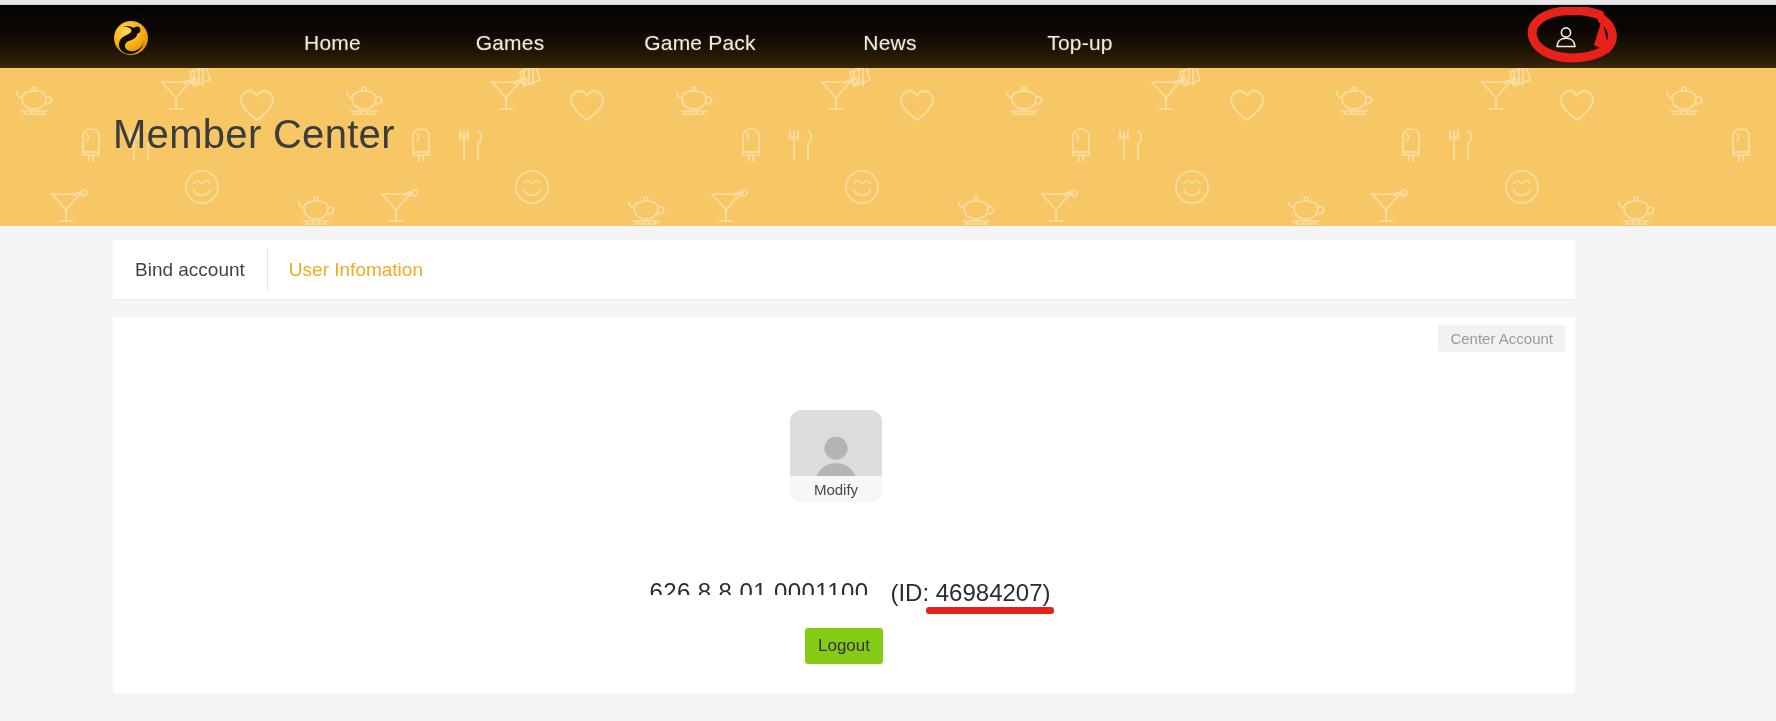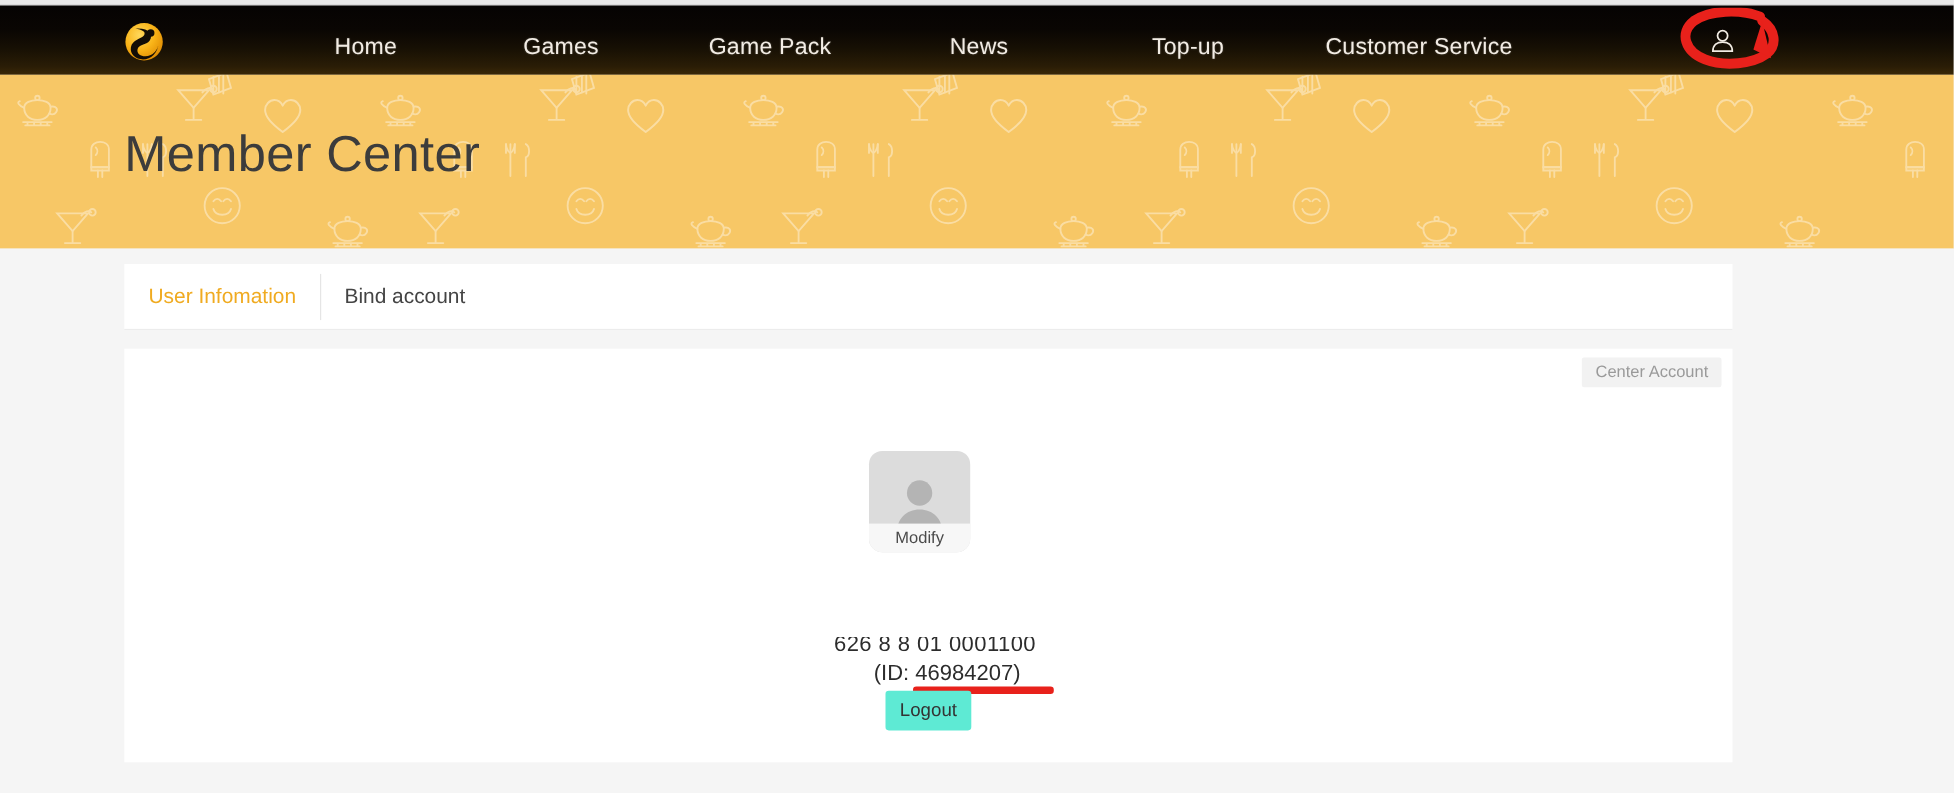--- a/index.html
+++ b/index.html
@@ -60,21 +60,21 @@
   .banner{
     position:absolute; top:68px; left:0; width:1776px; height:158px;
     background:#f7c766; overflow:hidden;
   }
   .banner-pattern{
     position:absolute; inset:0;
     opacity:.40;
   }
   .banner-title{
     position:absolute; left:113px; top:44px;
-    font-size:46px; color:#3c3c3c; font-weight:400; letter-spacing:.3px;
+    font-size:40px; color:#3c3c3c; font-weight:400; letter-spacing:.3px;
   }
 
   
   .page-body{
     position:absolute; top:226px; left:0; width:1776px; height:495px;
     background:#f5f5f5;
   }
 
   .tab-card{
     position:absolute; left:113px; top:14px;
@@ -122,21 +122,21 @@
   .modify-strip{
     position:absolute; left:0; bottom:0; width:92px; height:26px;
     background:#f7f7f7;
     display:flex; align-items:center; justify-content:center;
     font-size:15px; color:#4a4a4a; cursor:pointer;
   }
 
   .id-line{
     position:absolute; left:12px; right:0; top:262px;
     display:flex; align-items:center; justify-content:center;
-    font-size:20px; color:#2c2c2c; white-space:nowrap;flex-direction:column;
+    font-size:24px; color:#2c2c2c; white-space:nowrap;
   }
   .redacted{
     position:relative;
     display:inline-block;
     height:22px;
     overflow:hidden;
     color:#2c2c2c;
     letter-spacing:.4px;
   }
   .redacted span{ position:relative; top:-4px; }
@@ -150,21 +150,21 @@
   }
   .id-underline{
     position:absolute; left:36px; bottom:-7px;
     width:128px; height:7px; background:#e8211b; border-radius:3px;
   }
 
   .logout-btn{
     position:absolute; left:50%; transform:translateX(-50%);
     top:311px;
     width:78px; height:36px;
-    background:#5eead4; color:#333;
+    background:#84cc16; color:#333;
     font-size:17px; border:none; border-radius:3px;
     cursor:pointer;
     display:flex; align-items:center; justify-content:center;
     font-family:"Liberation Sans", sans-serif;
   }
 </style>
 </head>
 <body>
 
 <div class="chrome-strip"></div>
@@ -186,21 +186,20 @@
       <circle cx="27" cy="13" r="3.4" fill="#120d06"></circle>
     </svg>
   </div>
 
   <div class="nav-items">
     <div class="nav-item n0">Home</div>
     <div class="nav-item n1">Games</div>
     <div class="nav-item n2">Game Pack</div>
     <div class="nav-item n3">News</div>
     <div class="nav-item n4">Top-up</div>
-    <div class="nav-item n5">Customer Service</div>
   </div>
 
   <div class="user-icon">
     <svg width="28" height="28" viewBox="0 0 28 28">
       <circle cx="14" cy="9.5" r="4.6" fill="none" stroke="#f2ece4" stroke-width="1.6"></circle>
       <path d="M5.2 23.5 C5.2 17.8 9.2 15.3 14 15.3 C18.8 15.3 22.8 17.8 22.8 23.5" fill="none" stroke="#f2ece4" stroke-width="1.6" stroke-linecap="round"></path>
       <line x1="5.2" y1="23.5" x2="22.8" y2="23.5" stroke="#f2ece4" stroke-width="1.6" stroke-linecap="round"></line>
     </svg>
   </div>
 
@@ -318,22 +317,22 @@
         <use href="#forkknife" x="128" y="62"></use>
     </g>
   </svg>
 
   <div class="banner-title">Member Center</div>
 </div>
 
 <div class="page-body">
 
   <div class="tab-card">
+    <div class="tab">Bind account</div>
     <div class="tab active">User Infomation</div>
-    <div class="tab">Bind account</div>
   </div>
 
   <div class="content-card">
 
     <div class="delete-account">Center Account</div>
 
     <div class="avatar-wrap">
       <div class="avatar">
         <svg class="avatar-person" width="58" height="58" viewBox="0 0 58 58">
           <circle cx="29" cy="20" r="11.5" fill="#b4b4b4"></circle>

